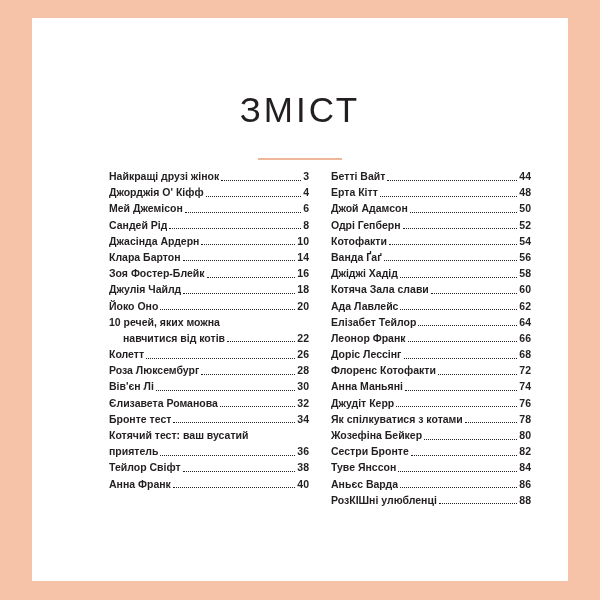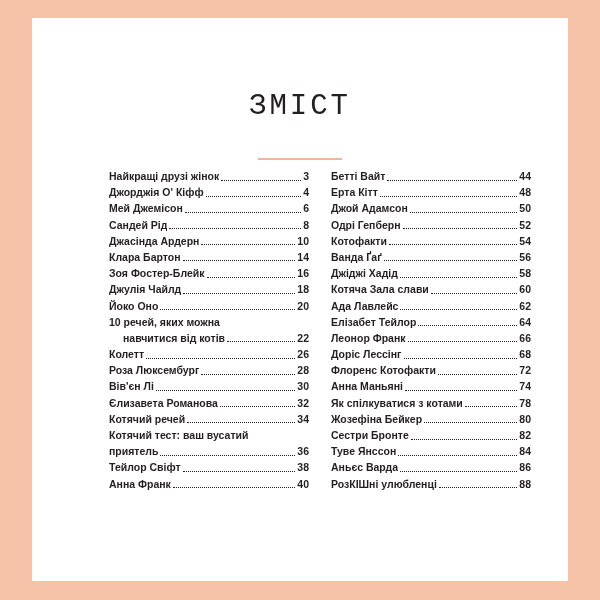--- a/index.html
+++ b/index.html
@@ -27,24 +27,24 @@
     width: 536px;
     height: 563px;
     background: #ffffff;
   }
   .title {
     position: absolute;
     left: 0;
     top: 72px;
     width: 536px;
     text-align: center;
-    font-size: 29px;
+    font-size: 35px;
     letter-spacing: 3px;
     color: #231f20;
-    font-family: Liberation Mono, monospace;
+    font-family: Liberation Sans, sans-serif;
     font-weight: 400;
   }
   .title-rule {
     position: absolute;
     left: 50%;
     transform: translateX(-50%);
     top: 140px;
     width: 84px;
     height: 2px;
     background: #f0b699;
@@ -165,21 +165,21 @@
             <span class="label">Вів'єн Лі</span>
             <span class="dots"></span>
             <span class="page">30</span>
           </div>
           <div class="toc-row">
             <span class="label">Єлизавета Романова</span>
             <span class="dots"></span>
             <span class="page">32</span>
           </div>
           <div class="toc-row">
-            <span class="label">Котячий речей</span>
+            <span class="label">Бронте тест</span>
             <span class="dots"></span>
             <span class="page">34</span>
           </div>
           <div class="toc-row nodots">
             <span class="label">Котячий тест: ваш вусатий</span>
             <span class="page"></span>
           </div>
           <div class="toc-row">
             <span class="label">приятель</span>
             <span class="dots"></span>
@@ -259,20 +259,25 @@
           </div>
           <div class="toc-row">
             <span class="label">Флоренс Котофакти</span>
             <span class="dots"></span>
             <span class="page">72</span>
           </div>
           <div class="toc-row">
             <span class="label">Анна Маньяні</span>
             <span class="dots"></span>
             <span class="page">74</span>
+          </div>
+          <div class="toc-row">
+            <span class="label">Джудіт Керр</span>
+            <span class="dots"></span>
+            <span class="page">76</span>
           </div>
           <div class="toc-row">
             <span class="label">Як спілкуватися з котами</span>
             <span class="dots"></span>
             <span class="page">78</span>
           </div>
           <div class="toc-row">
             <span class="label">Жозефіна Бейкер</span>
             <span class="dots"></span>
             <span class="page">80</span>

